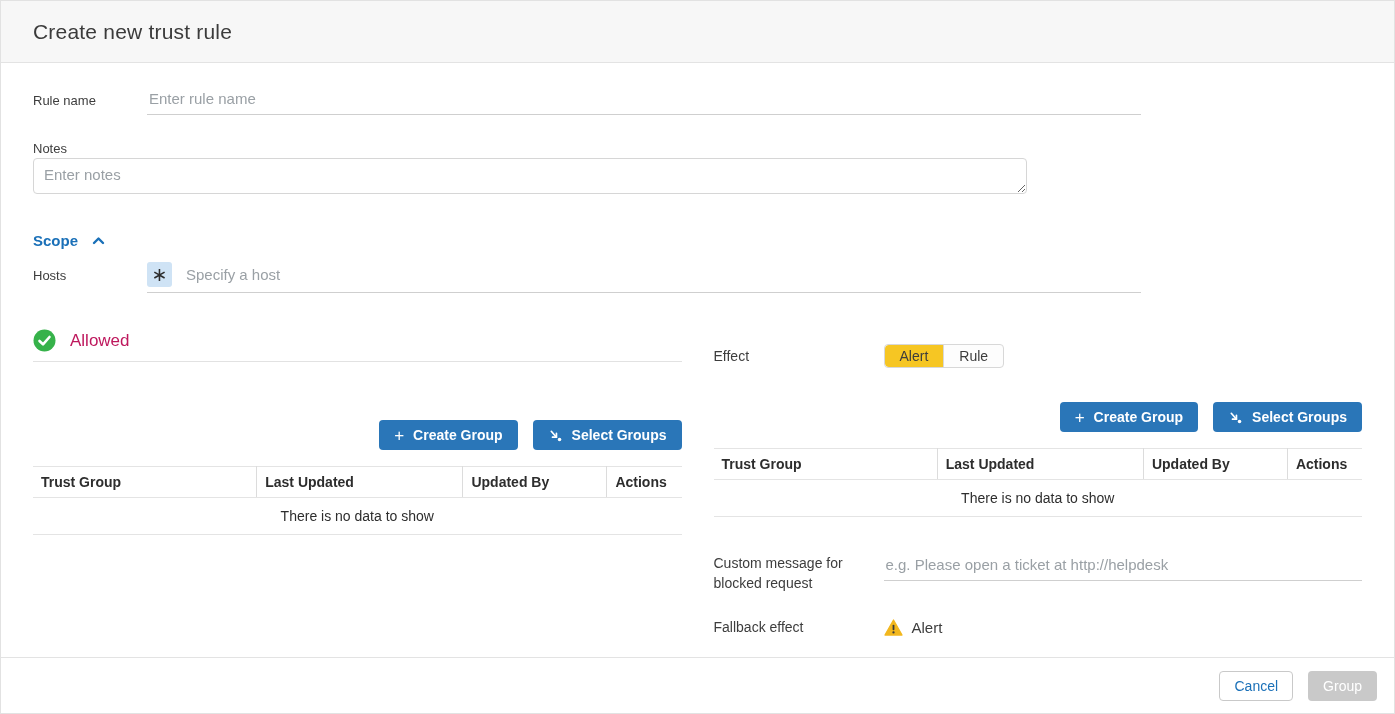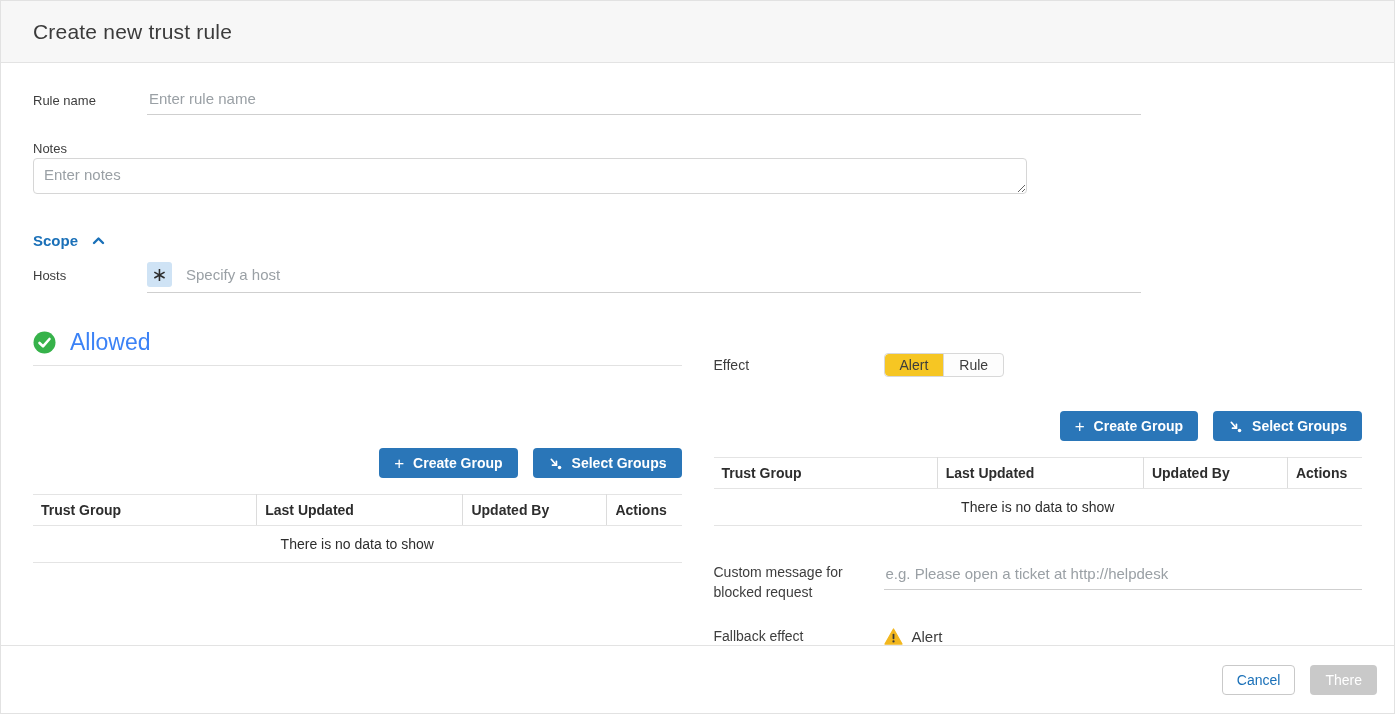--- a/index.html
+++ b/index.html
@@ -64,23 +64,23 @@
   .hosts-input::placeholder { color:#9aa0a5; opacity:1; }
 
   
   .panels { display:flex; gap:32px; }
   .panel { flex:1; min-width:0; }
 
   .panel-header {
     display:flex; align-items:center; gap:14px;
     padding-bottom:9px; border-bottom:1px solid #e2e2e2;
   }
-  .panel-title { font-size:23px; color:#3b82f6; }
-
-  .panel-mid { height:58px;margin-top:24px; }
+  .panel-title { font-size:17px; color:#be185d; }
+
+  .panel-mid { height:58px; }
   .effect-row { display:flex; align-items:center; margin-top:15px; }
   .effect-label { width:170px; min-width:170px; font-size:14px; color:#3d3d3d; }
 
   .toggle {
     display:inline-flex; border:1px solid #d8d8d8; border-radius:4px;
     overflow:hidden; background:#fdfdfd;
   }
   .toggle-opt {
     padding:3px 15px; font-size:14px; color:#3d3d3d; cursor:pointer;
     background:transparent; border:none; font-family:inherit;
@@ -112,21 +112,21 @@
 
   .custom-msg-row { display:flex; align-items:flex-start; margin-top:36px; }
   .wrap-label { width:170px; min-width:170px; font-size:14px; color:#3d3d3d; line-height:20px; padding-right:10px; }
   .custom-msg-row .field-flex { flex:1; }
 
   .fallback-row { display:flex; align-items:center; margin-top:24px; }
   .fallback-value { display:flex; align-items:center; gap:9px; font-size:15px; color:#3d3d3d; }
 
   
   .modal-footer {
-    position:absolute; left:0; right:0; bottom:0; height:68px;
+    position:absolute; left:0; right:0; bottom:0; height:56px;
     border-top:1px solid #e3e3e3; background:#fff;
     display:flex; align-items:center; justify-content:flex-end;
     gap:15px; padding:0 17px;
   }
   .btn-cancel {
     height:30px; padding:0 14px; background:#fff; border:1px solid #c9c9c9;
     border-radius:4px; color:#1a70b8; font-size:14px; cursor:pointer; font-family:inherit;
   }
   .btn-save {
     height:30px; padding:0 15px; background:#c9c9c9; border:none;
@@ -307,16 +307,16 @@
             <span>Alert</span>
           </div>
         </div>
       </div>
 
     </div>
   </div>
 
   <div class="modal-footer">
     <button class="btn-cancel">Cancel</button>
-    <button class="btn-save" disabled="">There</button>
+    <button class="btn-save" disabled="">Group</button>
   </div>
 
 </div>
 
 </body></html>

